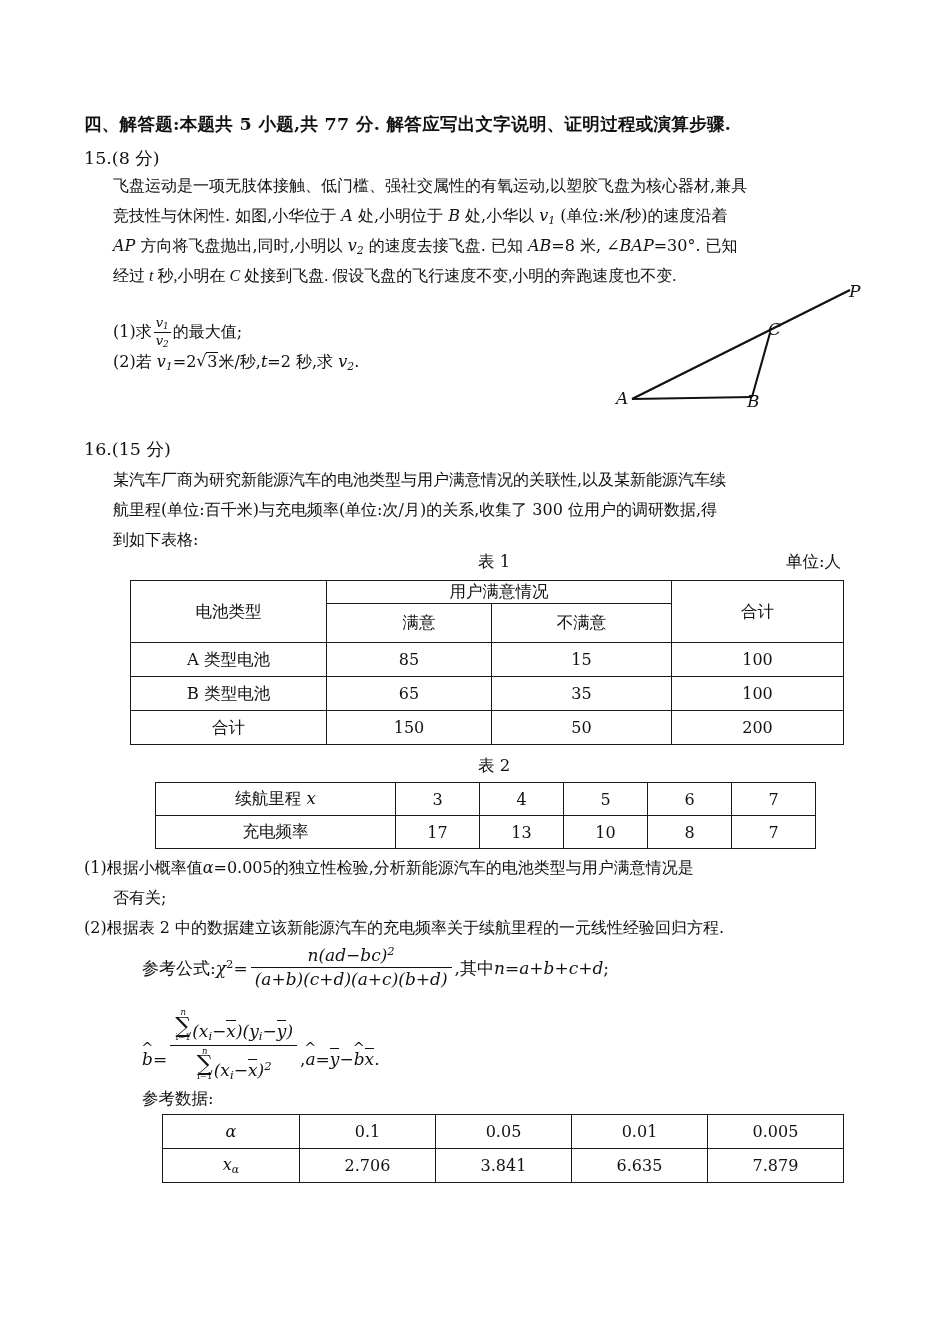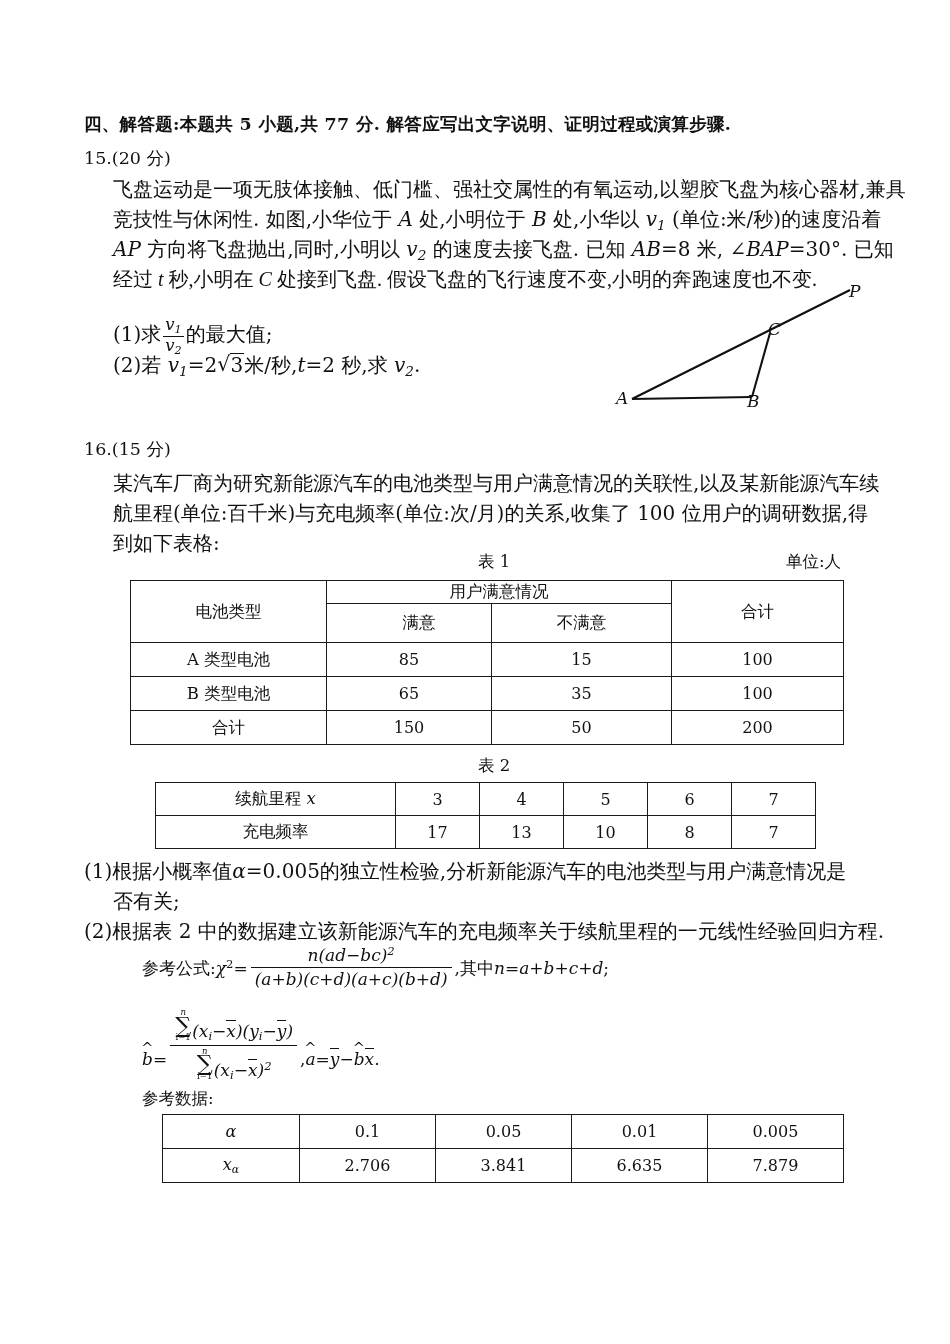--- a/index.html
+++ b/index.html
@@ -35,21 +35,21 @@
   }
 
   .qnum {
     position: absolute;
     font-size: 17.5px;
     white-space: nowrap;
   }
 
   .para {
     position: absolute;
-    font-size: 20px;
+    font-size: 16px;
     white-space: nowrap;
   }
 
   
   .mi { font-style: italic; }
   .sub {
     font-size: 0.68em;
     vertical-align: -0.28em;
     font-style: italic;
   }
@@ -200,21 +200,21 @@
   }
 </style>
 </head>
 <body>
 
 <div class="page">
 
   <div class="sect-head">四、解答题:本题共 5 小题,共 77 分. 解答应写出文字说明、证明过程或演算步骤.</div>
 
   <div class="qnum" style="left:84px; top:146px;">
-    <span>15.</span><span>(20 分)</span>
+    <span>15.</span><span>(8 分)</span>
   </div>
 
   <div class="para" style="left:113px; top:176px;">飞盘运动是一项无肢体接触、低门槛、强社交属性的有氧运动,以塑胶飞盘为核心器材,兼具</div>
 
   <div class="para" style="left:113px; top:206px;">
     <span>竞技性与休闲性. 如图,小华位于</span>
     <span class="mi">A</span>
     <span>处,小明位于</span>
     <span class="mi">B</span>
     <span>处,小华以</span>
@@ -265,21 +265,21 @@
     <span class="dlabel" style="left:147px; top:116px;">B</span>
     <span class="dlabel" style="left:168px; top:44px;">C</span>
     <span class="dlabel" style="left:249px; top:6px;">P</span>
   </div>
 
   <div class="qnum" style="left:84px; top:437px;">
     <span>16.</span><span>(15 分)</span>
   </div>
 
   <div class="para" style="left:113px; top:470px;">某汽车厂商为研究新能源汽车的电池类型与用户满意情况的关联性,以及某新能源汽车续</div>
-  <div class="para" style="left:113px; top:500px;">航里程(单位:百千米)与充电频率(单位:次/月)的关系,收集了 100 位用户的调研数据,得</div>
+  <div class="para" style="left:113px; top:500px;">航里程(单位:百千米)与充电频率(单位:次/月)的关系,收集了 300 位用户的调研数据,得</div>
   <div class="para" style="left:113px; top:530px;">到如下表格:</div>
 
   <div class="caption" style="left:478px; top:551px;">表 1</div>
   <div class="caption" style="left:786px; top:551px;">单位:人</div>
 
   <table class="tbl" style="left:130px; top:580px; width:713px;">
     <colgroup>
       <col style="width:196px;">
       <col style="width:165px;">
       <col style="width:180px;">

